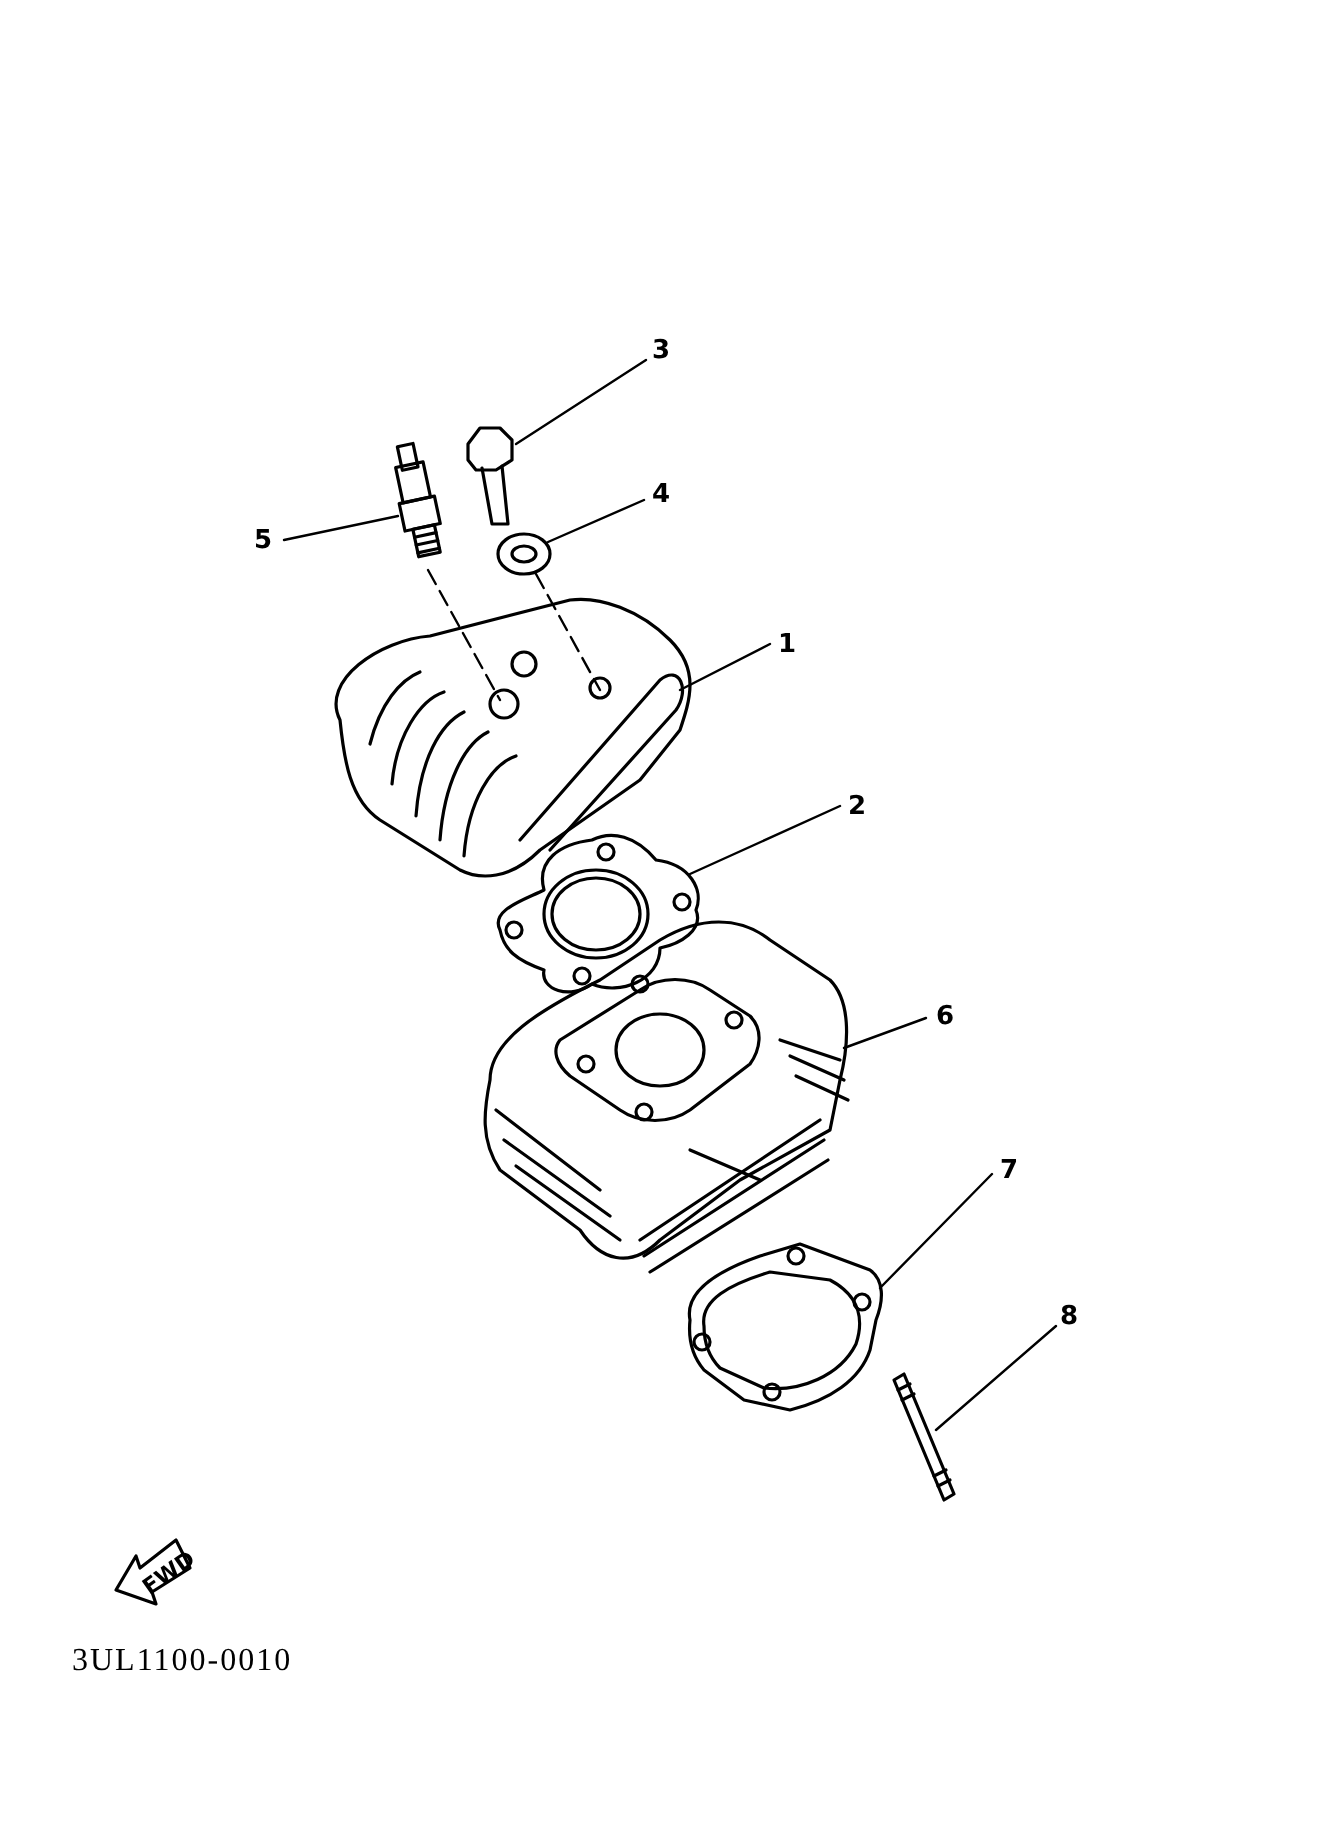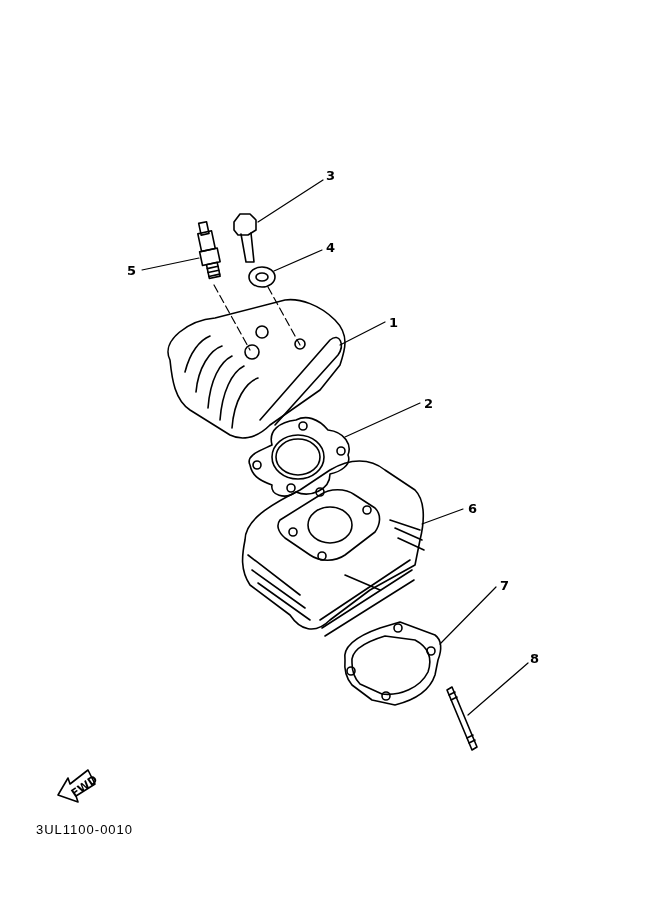--- a/index.html
+++ b/index.html
@@ -1,19 +1,19 @@
 <!DOCTYPE html>
 <html><head>
 <meta charset="utf-8">
 <style>
   html,body{margin:0;padding:0;background:#fff;}
   body{width:661px;height:913px;position:relative;overflow:hidden;font-family:"DejaVu Sans",sans-serif;}
   svg{position:absolute;left:0;top:0;}
   .lbl{position:absolute;font-size:13px;font-weight:bold;color:#000;line-height:1;}
-  .code{position:absolute;left:36px;top:822px;font-size:13px;letter-spacing:1px;color:#000;font-family:Liberation Sans, sans-serif;}
+  .code{position:absolute;left:36px;top:822px;font-size:16px;letter-spacing:1px;color:#000;font-family:Liberation Serif, serif;}
   .fwd{position:absolute;left:70px;top:780px;font-size:11px;font-weight:bold;transform:rotate(-35deg);}
 </style>
 </head>
 <body>
 
 <svg width="661" height="913" viewBox="0 0 661 913" fill="none" stroke="#000" stroke-width="1.6" stroke-linejoin="round" stroke-linecap="round">
 
   <g stroke-width="1.2">
     <line x1="323" y1="180" x2="258" y2="222"></line>
     <line x1="322" y1="250" x2="274" y2="271"></line>

